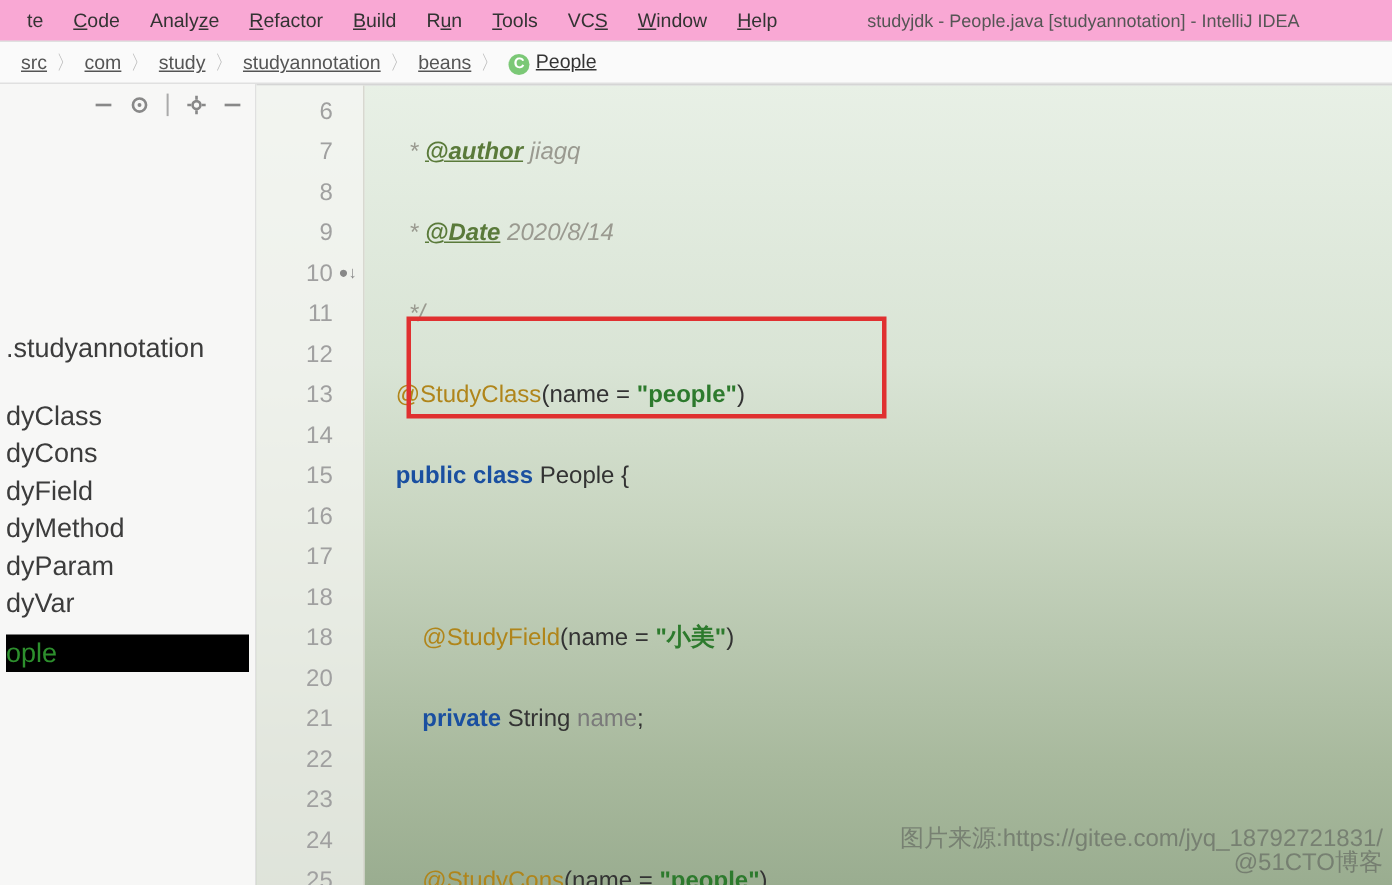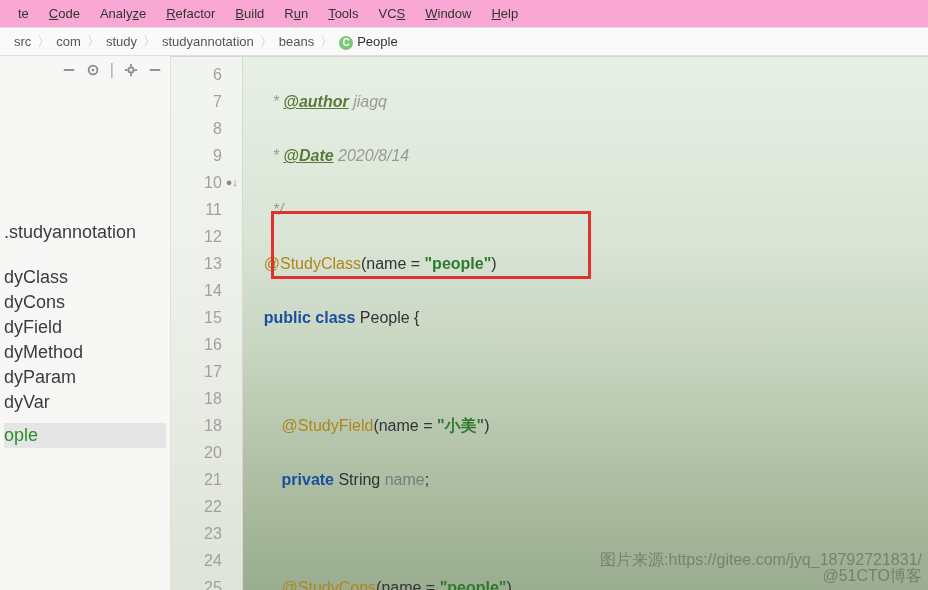--- a/index.html
+++ b/index.html
@@ -2,32 +2,32 @@
 <html><head>
 <meta charset="utf-8">
 <style>
 * { margin:0; padding:0; box-sizing:border-box; font-family:"Segoe UI",Tahoma,sans-serif; }
 body { width:928px; height:590px; overflow:hidden; background:#fff; position:relative; }
 .menubar { height:28px; display:flex; align-items:center; padding:0 8px; background:#f9a8d4; font-size:13px; color:#333; border-bottom:1px solid #e0e0e0; }
 .menubar span { padding:0 10px; cursor:pointer; }
 .menubar span u { text-decoration:underline; }
 .title { margin-left:40px; color:#555; font-size:12px; }
 .breadcrumb { height:28px; display:flex; align-items:center; padding:0 8px; font-size:13px; color:#555; border-bottom:1px solid #e0e0e0; background:#fafafa; }
-.breadcrumb .crumb { padding:0 6px; cursor:pointer; }
+.breadcrumb .crumb { padding:0 6px; cursor:pointer;text-decoration:underline; }
 .breadcrumb .sep { color:#bbb; }
 .breadcrumb .class-ico { display:inline-block; width:14px; height:14px; border-radius:50%; background:#7bc876; color:#fff; font-size:10px; line-height:14px; text-align:center; margin-right:4px; font-weight:bold; }
 .breadcrumb .active { color:#333; }
 .workarea { display:flex; height:534px; }
 .sidebar { width:190px; background:rgba(240,240,238,.5); border-right:1px solid #e0e0e0; display:flex; flex-direction:column; }
 .sidebar-toolbar { height:28px; display:flex; align-items:center; justify-content:flex-end; padding:0 8px; gap:10px; color:#888; }
 .sidebar-toolbar svg { width:14px; height:14px; fill:#888; cursor:pointer; }
 .tree { padding:6px 4px; font-size:18px; color:#3c3c3c; overflow:hidden; }
 .tree-item { padding:2px 4px 2px 0; white-space:nowrap; cursor:pointer; }
 .tree-item.green { color:#2d8f2d; }
-.tree-item.sel { background:#e5e5e5; }
+.tree-item.sel { background:#000000; }
 .editor { flex:1; display:flex; flex-direction:column; position:relative; background:linear-gradient(to bottom,#e8f0e6 0%,#d9e4d5 35%,#c8d5c0 55%,#b8c7af 70%,#a8b99d 85%,#9aad90 100%); }
 .tabs { height:28px; display:flex; align-items:center; background:#f2f2f2e0; border-bottom:1px solid #d5d5d5; padding-left:6px; gap:2px; font-size:13px; overflow:hidden; }
 .tab { display:flex; align-items:center; gap:4px; padding:4px 8px; color:#555; cursor:pointer; border-bottom:2px solid transparent; white-space:nowrap; }
 .tab.active { border-bottom-color:#4a90d9; color:#222; }
 .tab .ico { display:inline-block; width:14px; height:14px; border-radius:50%; background:#56a3d6; color:#fff; font-size:10px; line-height:14px; text-align:center; font-weight:bold; }
 .tab .ico.g { background:#7bc876; }
 .tab .close { color:#999; font-size:11px; }
 .code { flex:1; display:flex; font-family:Consolas,"Courier New",monospace; font-size:16px; position:relative; }
 .gutter { width:72px; background:rgba(245,245,243,.75); border-right:1px solid #d8d8d0; text-align:right; padding-right:20px; color:#a0a0a0; line-height:27px; padding-top:4px; position:relative; }
 .gutter .impl { position:absolute; right:4px; font-size:11px; color:#888; }
@@ -49,20 +49,21 @@
   <span>te</span>
   <span><u>C</u>ode</span>
   <span>Analy<u>z</u>e</span>
   <span><u>R</u>efactor</span>
   <span><u>B</u>uild</span>
   <span>R<u>u</u>n</span>
   <span><u>T</u>ools</span>
   <span>VC<u>S</u></span>
   <span><u>W</u>indow</span>
   <span><u>H</u>elp</span>
+  <span class="title">studyjdk - People.java [studyannotation] - IntelliJ IDEA</span>
 </div>
 
 <div class="breadcrumb">
   <span class="crumb">src</span>
     <span class="sep">〉</span>
   <span class="crumb">com</span>
     <span class="sep">〉</span>
   <span class="crumb">study</span>
     <span class="sep">〉</span>
   <span class="crumb">studyannotation</span>

